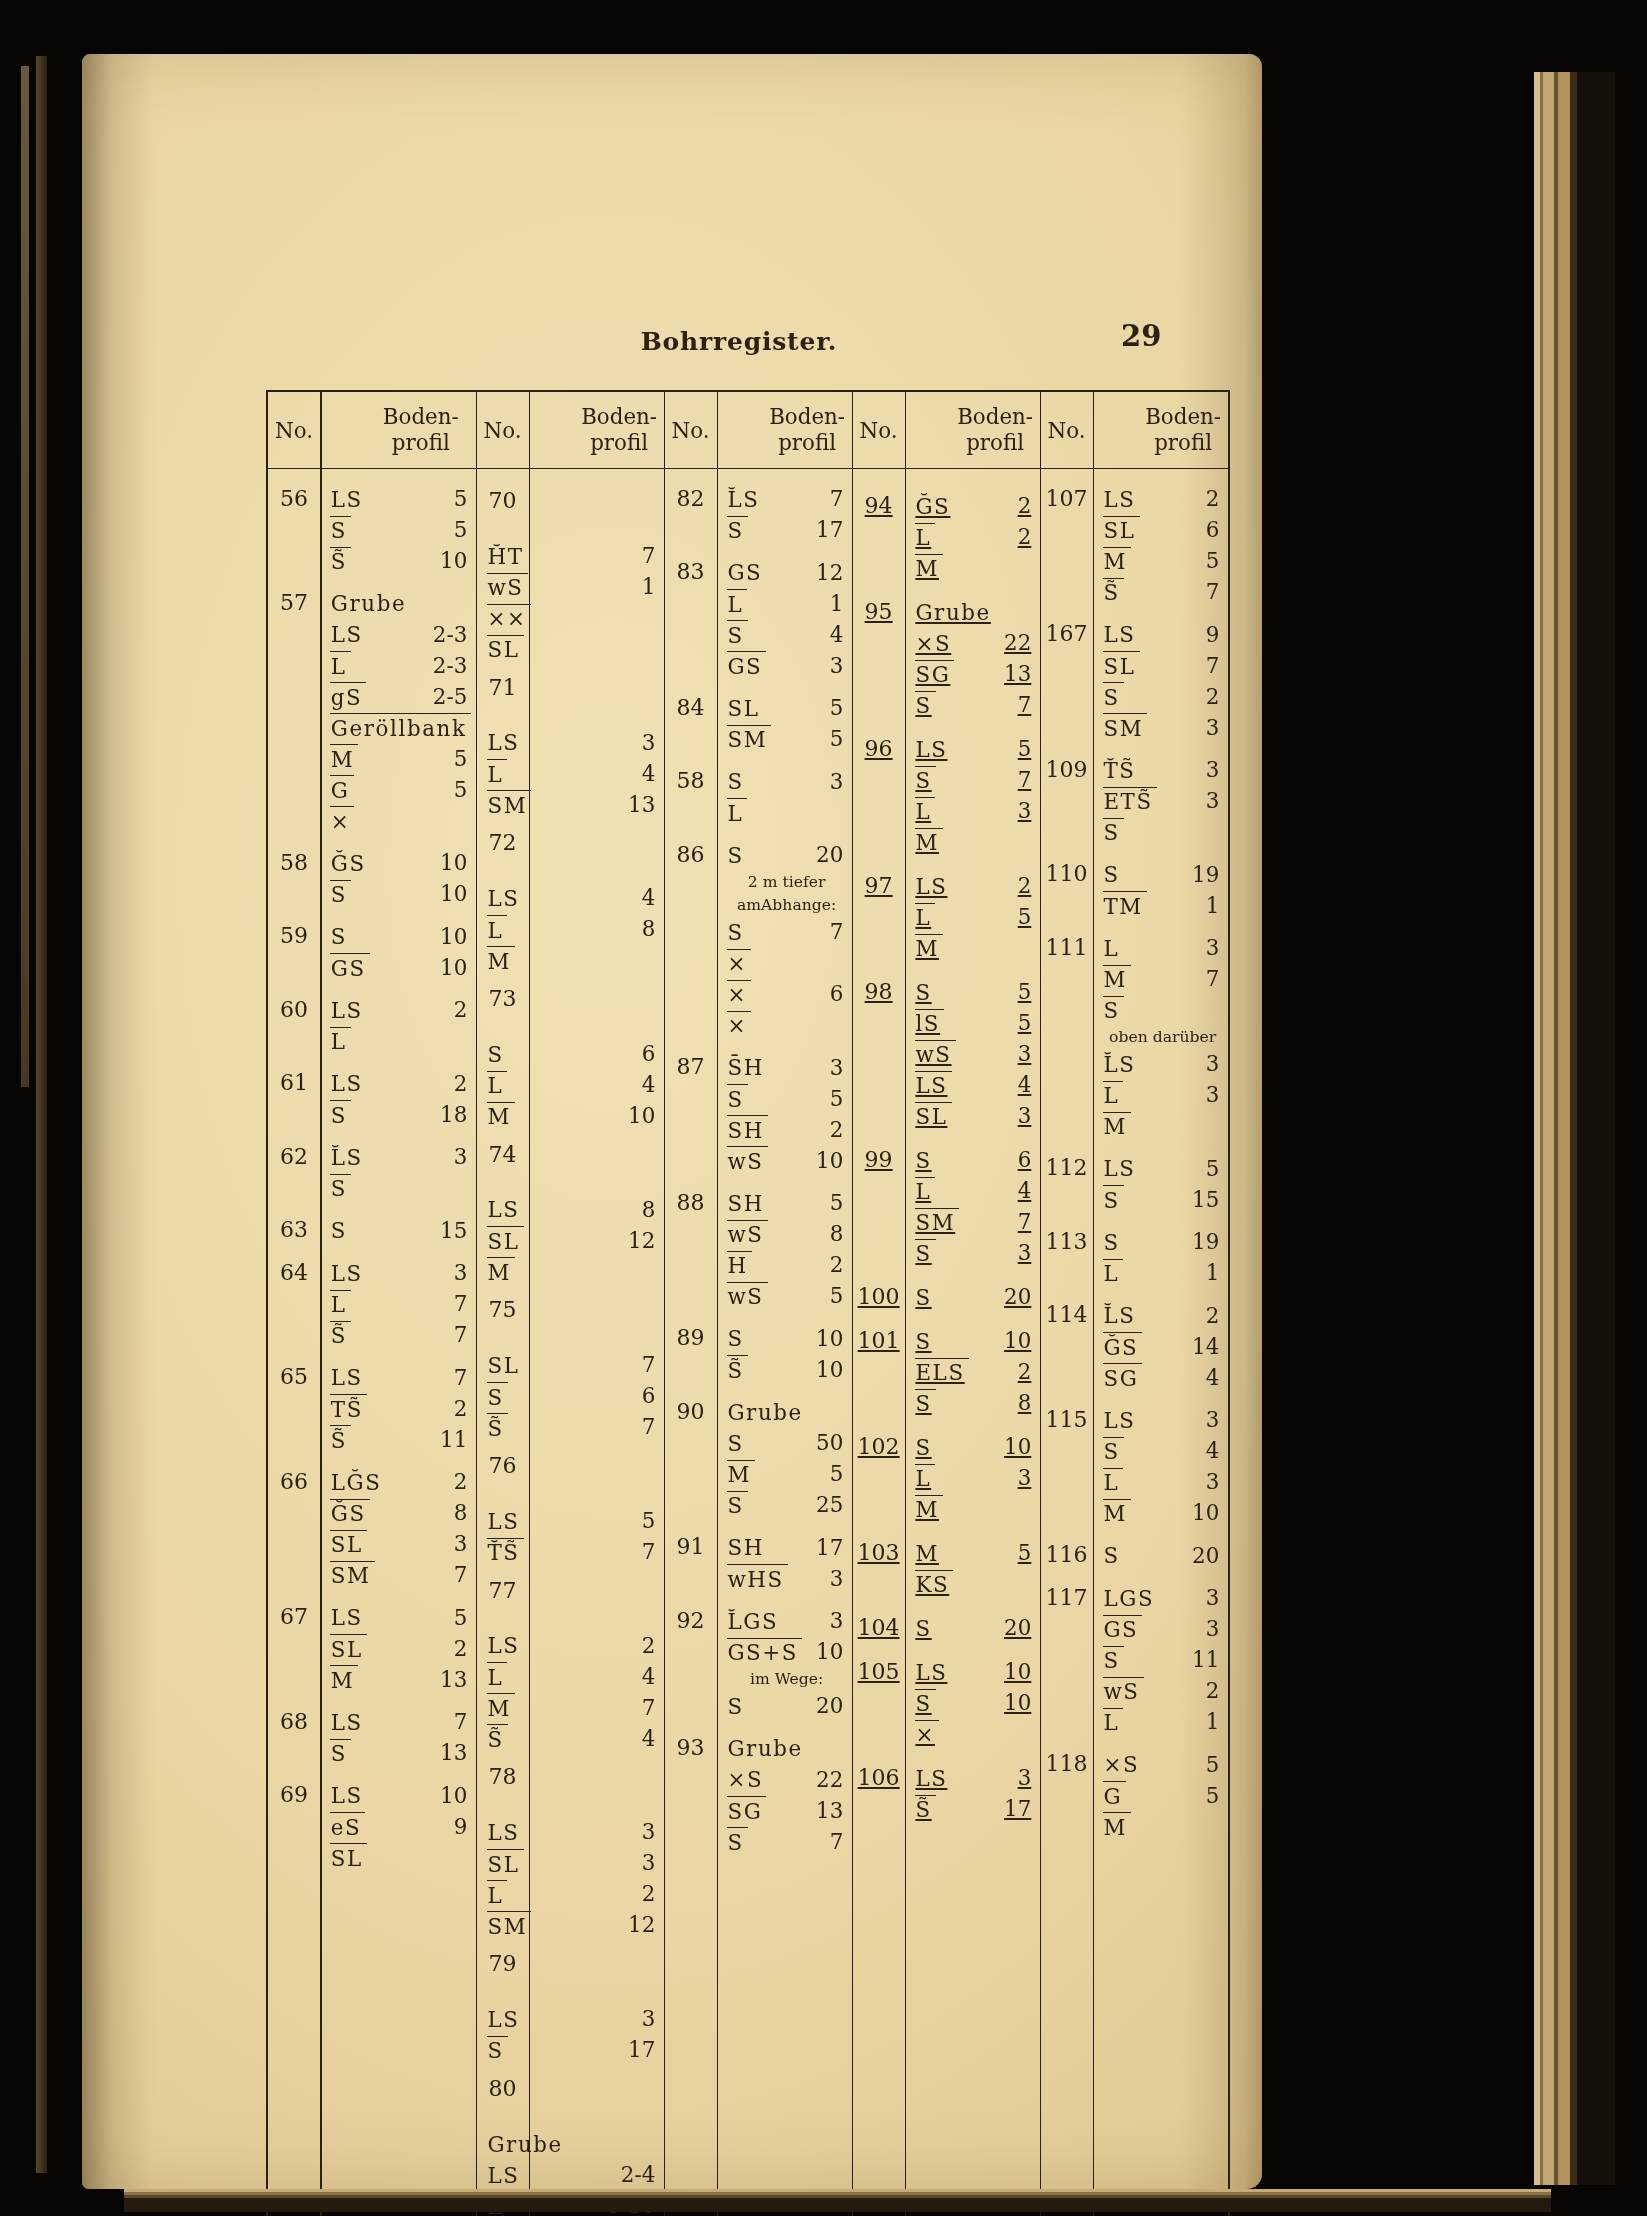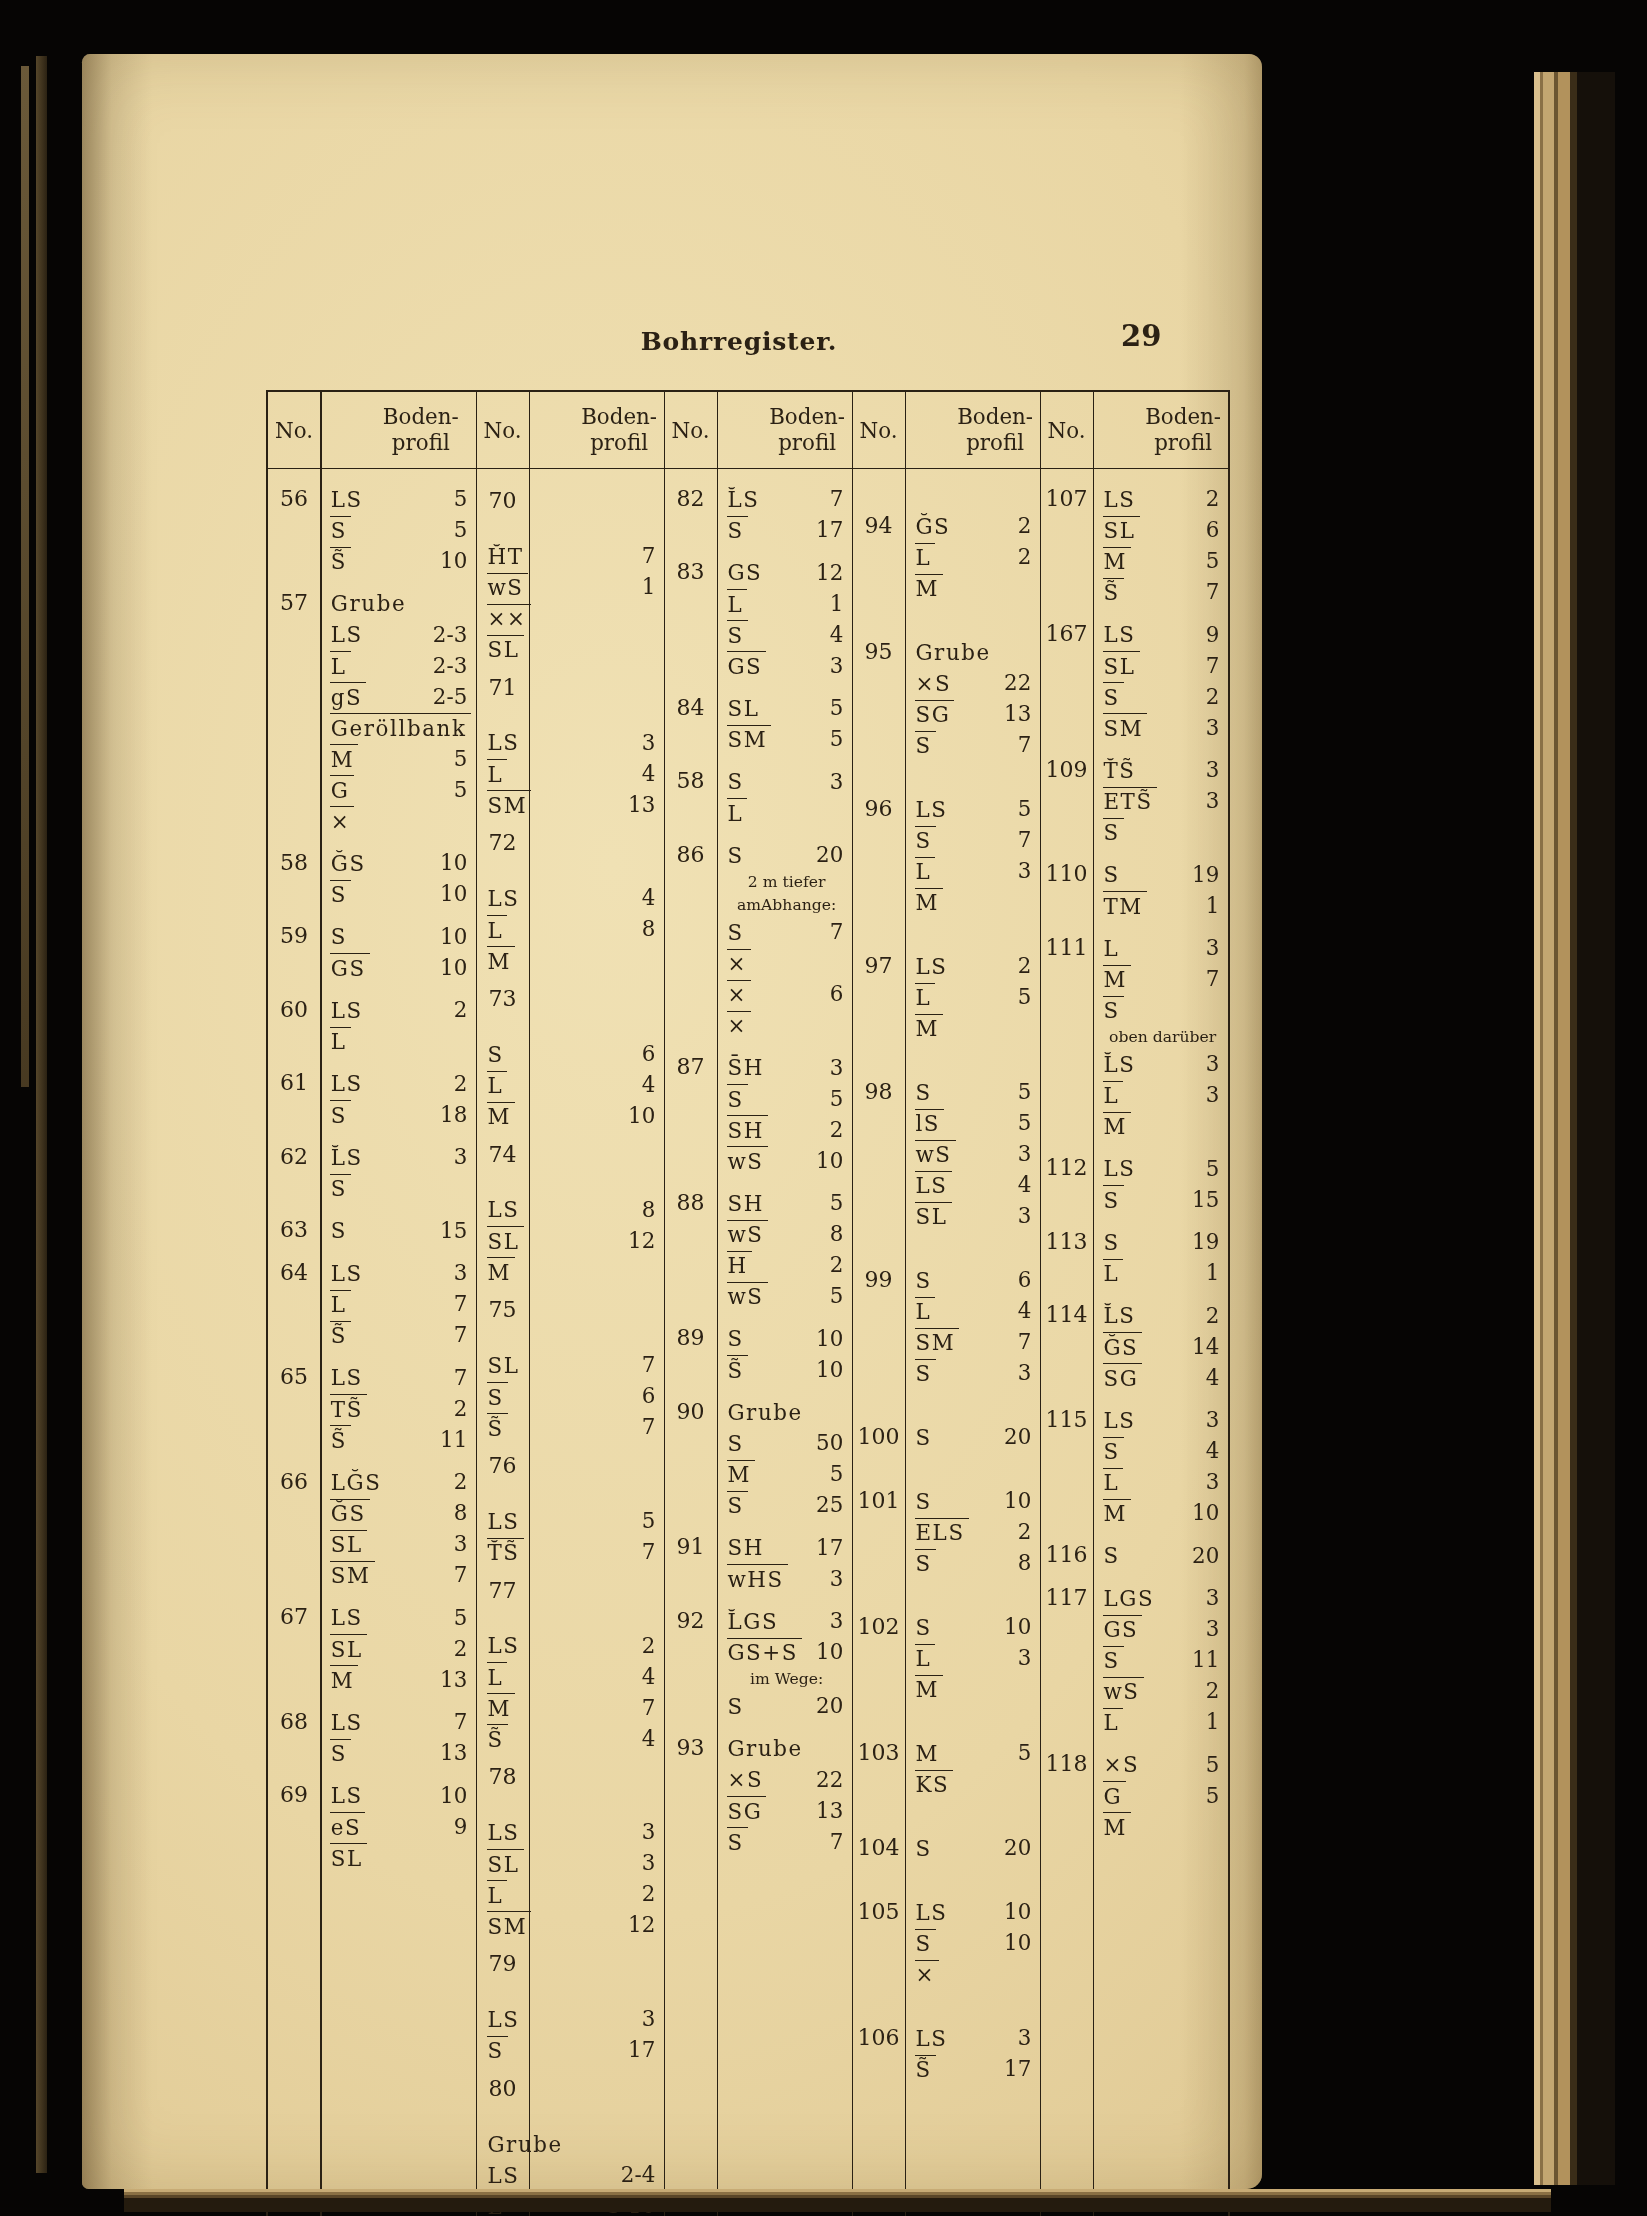--- a/index.html
+++ b/index.html
@@ -43,21 +43,21 @@
   .pair + .pair { border-left:1.6px solid #2a2114; }
   .pair::before { content:''; position:absolute; left:52px; top:0; bottom:0; width:1.6px; background:#2a2114; }
   .pair-header { height:76px; border-bottom:1.6px solid #2a2114; display:flex; }
   .ph-no { width:52px; flex:0 0 52px; display:flex; align-items:center; justify-content:center; font-size:21.4px; }
   .ph-profile { flex:1; display:flex; flex-direction:column; align-items:center; justify-content:center;
     font-size:21.4px; line-height:1.2;padding-left:46px; }
   .entries { padding:8.2px 0 8.2px; }
   .entry { display:flex; margin-top:11.5px; }
   .entry:first-child { margin-top:6px; }
   .pair:nth-child(2) .entry { margin-top:8.2px;flex-direction:column; }
-  .pair:nth-child(4) .entry { margin-top:33px; }
+  .pair:nth-child(4) .entry { margin-top:13px;text-decoration:underline; }
   .entry-no { width:52px; flex:0 0 52px; text-align:center; font-size:22px; padding-top:2.5px; }
   .entry-rows { flex:1; padding:0 5px 0 10px; }
   .prow { display:flex; align-items:center; justify-content:space-between; min-height:31px; }
   .prow .lbl { font-size:21.4px; letter-spacing:1.6px; padding:1.6px 4.1px 0 0.8px; white-space:nowrap; }
   .prow.ruled .lbl { border-top:1.6px solid #2a2114; }
   .prow .val { font-size:21.4px; min-width:35px; text-align:right; padding-right:3.3px; }
   .prow.note { min-height:23px; font-size:15.6px; justify-content:center; text-align:center; letter-spacing:0; }
 </style>
 </head>
 <body>

